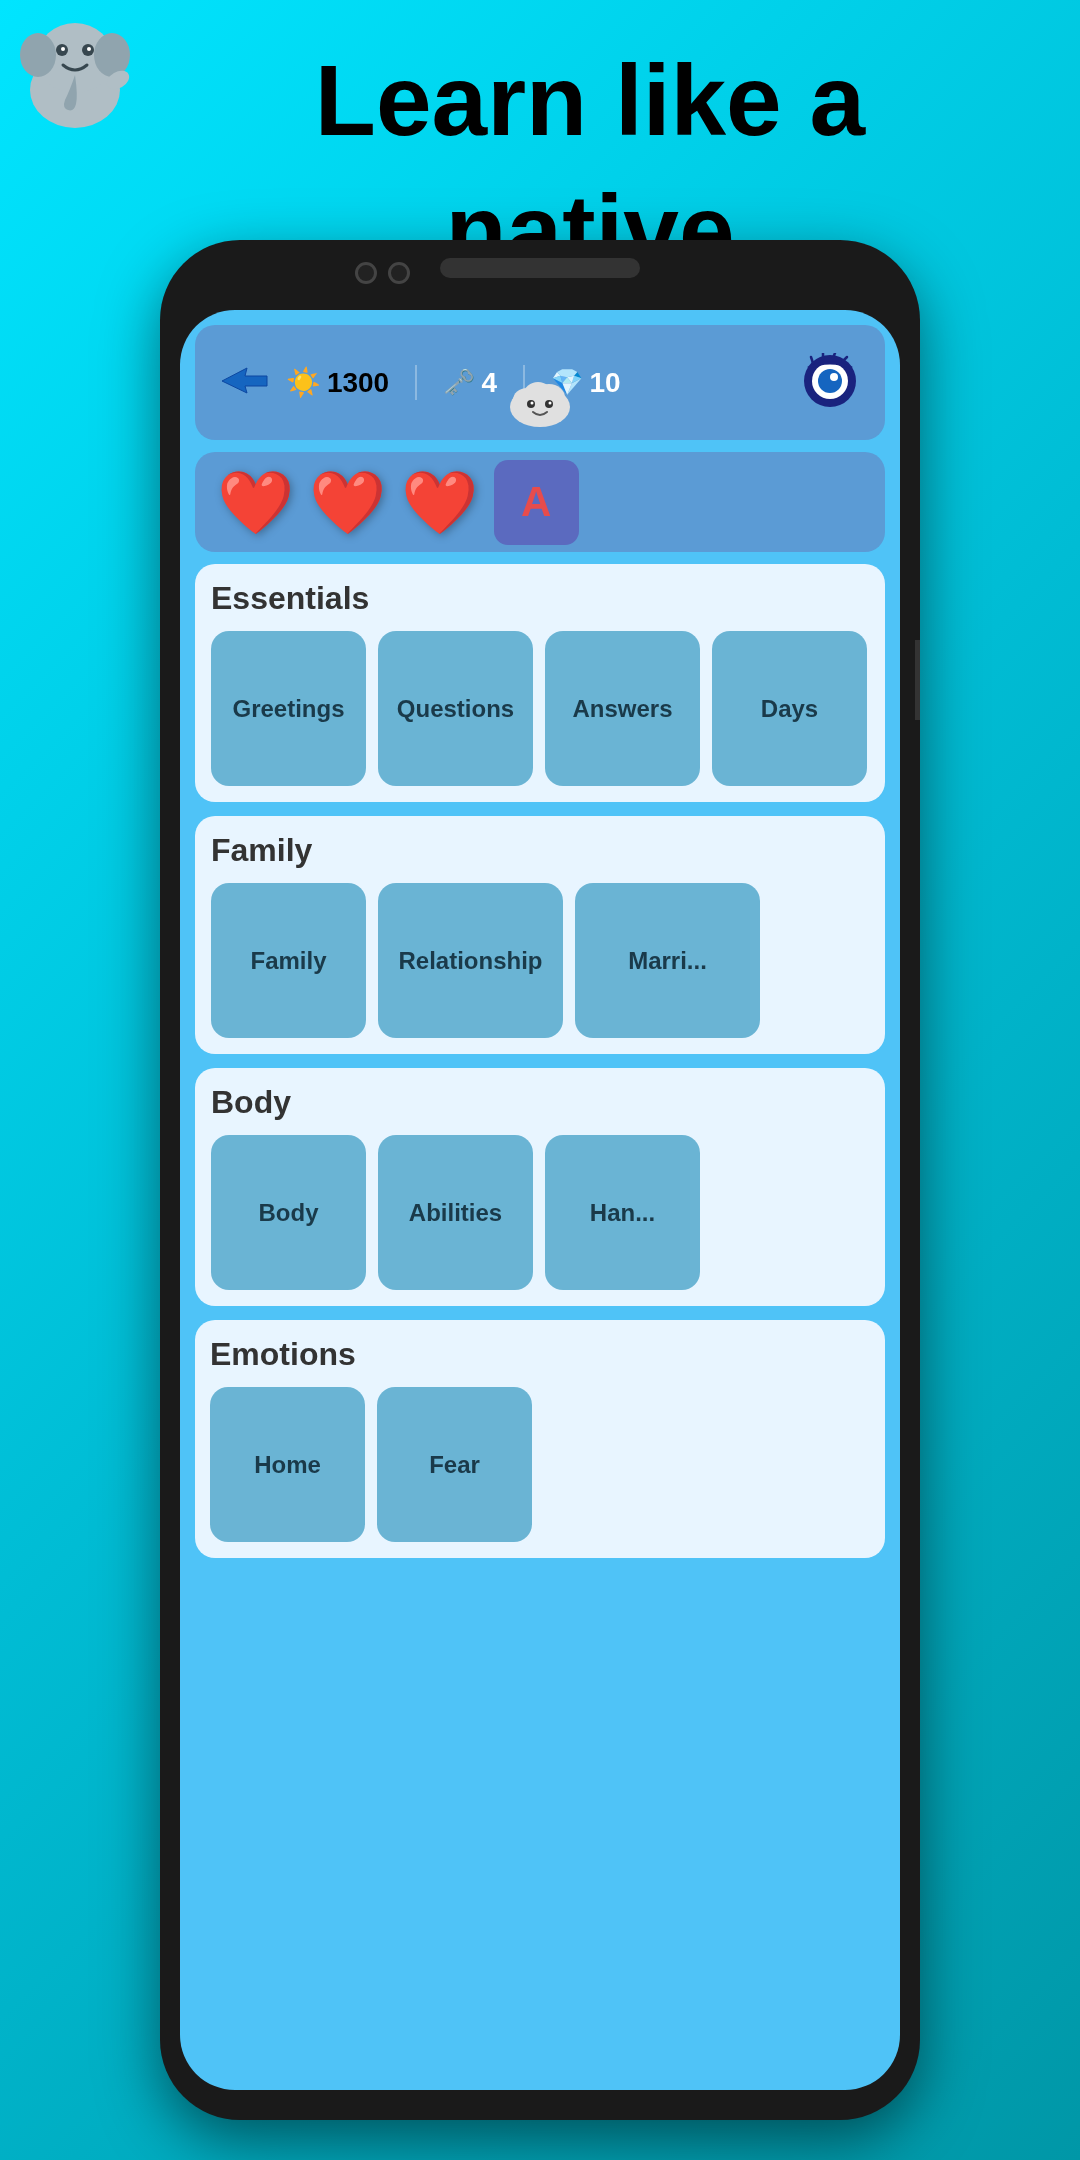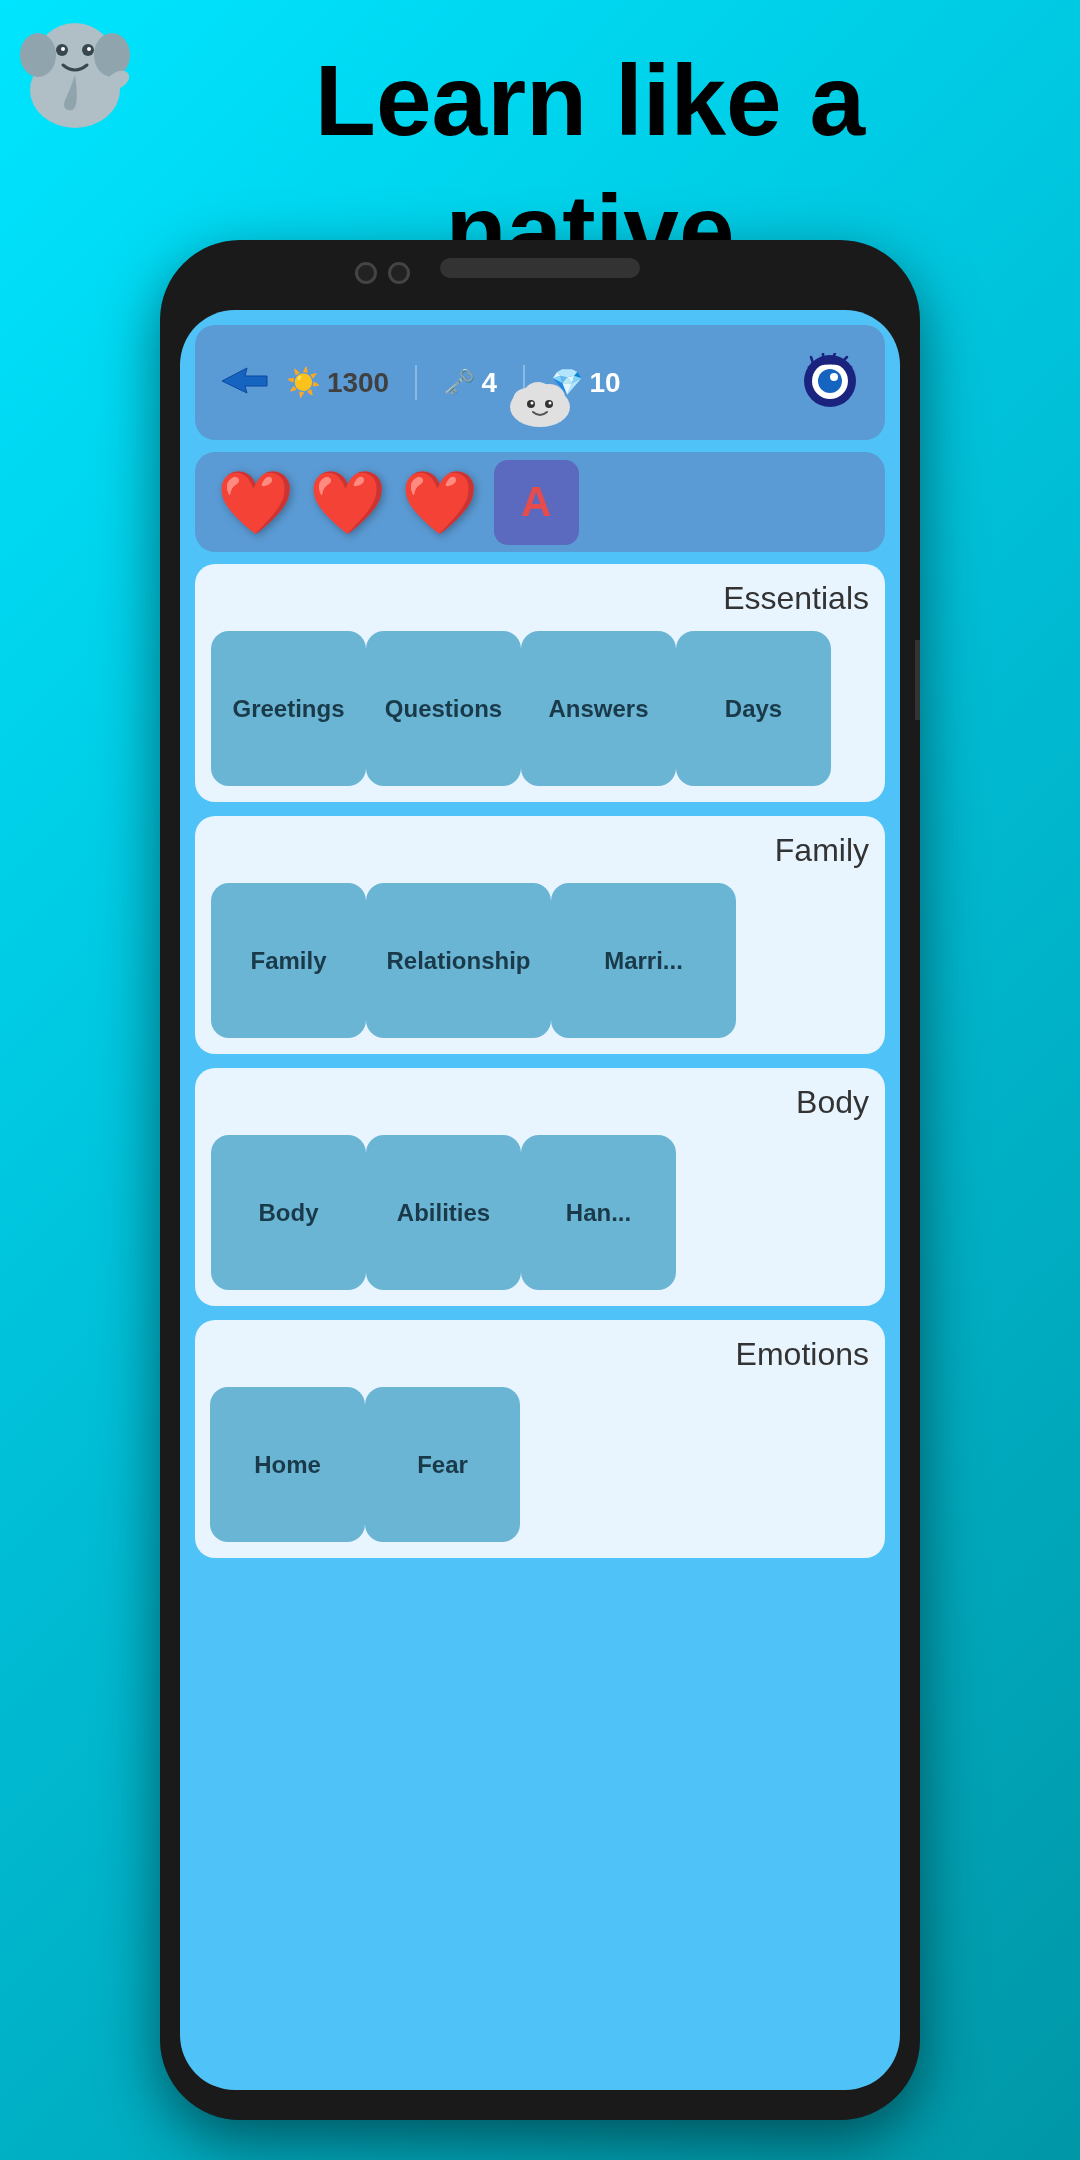--- a/index.html
+++ b/index.html
@@ -183,28 +183,29 @@
     
     .category-section {
       background: #e8f5ff;
       border-radius: 20px;
       padding: 16px 16px;
       margin-bottom: 14px;
     }
 
     .category-title {
       font-size: 32px;
-      font-weight: normal;
+      font-weight: bold;
       color: #333;
-      text-align: right;
+      text-align: left;
       margin-bottom: 14px;
     }
 
     .category-items {
       display: flex;
+      gap: 12px;
       overflow: hidden;
     }
 
     .category-item {
       background: #6ab4d4;
       border-radius: 18px;
       width: 155px;
       height: 155px;
       min-width: 155px;
       display: flex;
@@ -285,21 +286,21 @@
         <div class="stats-row">
           <div class="left-stats">
 
             <div>
               <svg width="55" height="35" viewBox="0 0 55 35">
                 <path d="M5 18 L30 5 L28 13 L50 13 L50 23 L28 23 L30 30 Z" fill="#1565c0" stroke="#0d47a1" stroke-width="1"></path>
               </svg>
             </div>
             <div class="stat-item">
               <span style="font-size:28px;">☀️</span>
-              <span style="color: #404040;">1300</span>
+              <span style="color: #000000;">1300</span>
             </div>
             <div class="stat-divider"></div>
             <div class="stat-item">
               <span style="font-size:26px;">🗝️</span>
               <span>4</span>
             </div>
             <div class="stat-divider"></div>
             <div class="stat-item">
               <span style="font-size:26px;">💎</span>
               <span>10</span>

